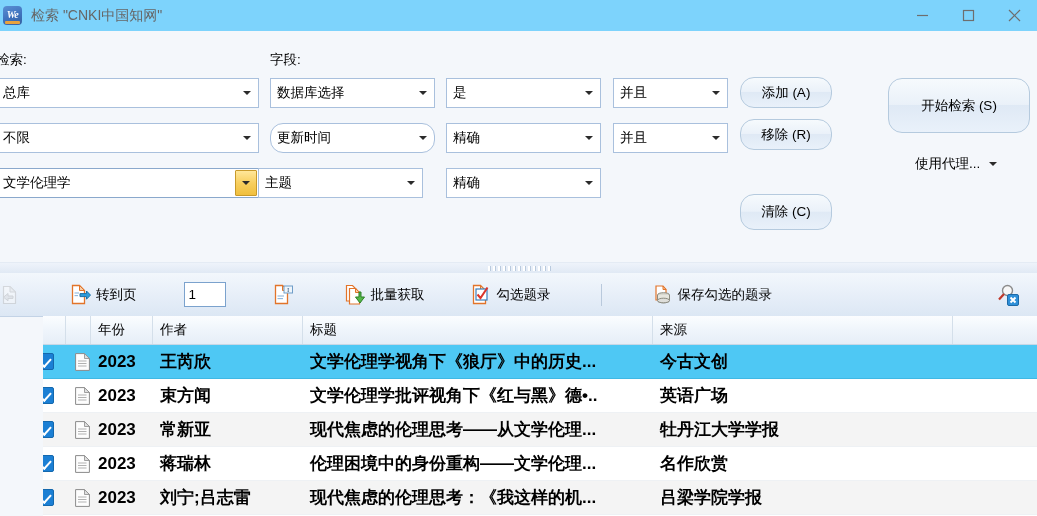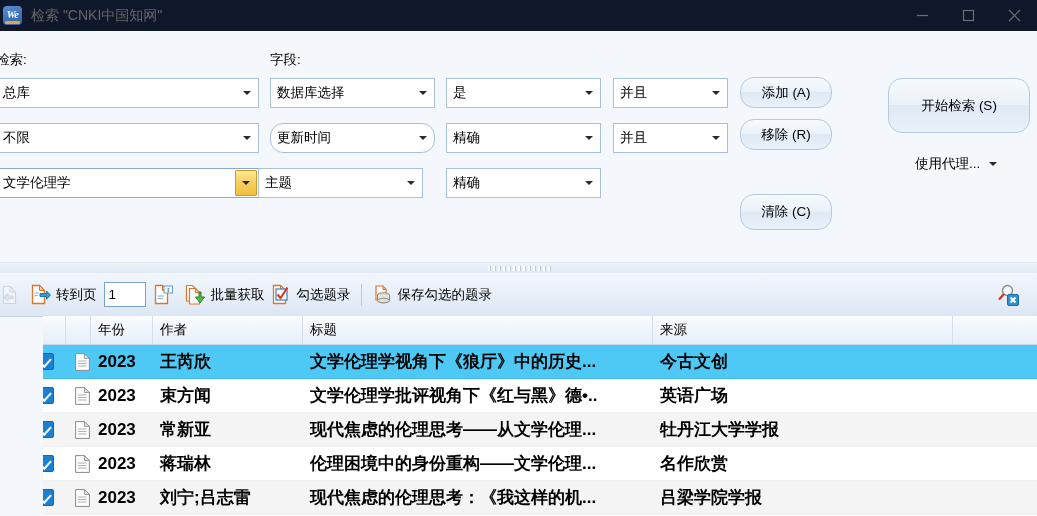--- a/index.html
+++ b/index.html
@@ -5,21 +5,21 @@
   html,body{margin:0;padding:0;}
   body{
     width:1037px;height:516px;overflow:hidden;
     font-family:"Liberation Sans","DejaVu Sans",sans-serif;
     font-size:13px;color:#000;background:#f4f7fb;
     -webkit-font-smoothing:antialiased;
   }
   .app{position:relative;width:1037px;height:516px;overflow:hidden;background:#f4f7fb;}
 
   
-  .titlebar{position:absolute;left:0;top:0;width:1037px;height:31px;background:#0f172a;
+  .titlebar{position:absolute;left:0;top:0;width:1037px;height:31px;background:#7dd3fc;
     border-bottom:1px solid #e2e2e2;display:flex;align-items:center;}
   .app-icon{width:19px;height:19px;margin-left:3px;border-radius:4px;
     background:linear-gradient(160deg,#5a8fd4 0%,#3f72bd 55%,#35609f 100%);
     position:relative;flex:0 0 auto;overflow:hidden;}
   .app-icon span{position:absolute;left:0;right:0;top:2px;text-align:center;color:#fff;
     font-size:10px;font-style:italic;font-weight:bold;font-family:"Liberation Serif",serif;
     letter-spacing:-0.5px;line-height:14px;}
   .app-icon:after{content:"";position:absolute;left:2px;right:2px;bottom:1px;height:3px;
     background:#e8a33d;border-radius:1px;}
   .title-text{margin-left:9px;font-size:14px;color:#666;white-space:nowrap;}
@@ -59,21 +59,21 @@
   
   .splitter{position:absolute;left:0;top:262px;width:1037px;height:11px;
     background:linear-gradient(180deg,#eef3fa 0%,#dfe8f4 100%);
     border-top:1px solid #e4ebf4;display:flex;align-items:center;justify-content:center;}
   .grip{display:flex;gap:3px;}
   .grip i{display:block;width:2px;height:5px;background:#ffffff;box-shadow:1px 0 0 #b9cade;}
 
   
   .toolbar{position:absolute;left:0;top:273px;width:1037px;height:43px;
     background:linear-gradient(180deg,#f2f7fc 0%,#e6eef8 55%,#dce7f4 100%);
-    border-bottom:1px solid #c3d3e6;display:flex;align-items:center;}
+    border-bottom:1px solid #c3d3e6;display:flex;align-items:center;gap:40px;}
   .tb-item{display:flex;align-items:center;height:43px;padding:0 3px;white-space:nowrap;
     font-size:13.5px;color:#000;}
   .tb-item .ico{margin-right:5px;display:block;}
   .tb-sep{width:1px;height:22px;background:#b9c9dc;margin:0 7px;}
   .page-input{width:42px;height:25px;background:#fff;border:1px solid #7ba2cd;box-sizing:border-box;
     font-size:13.5px;color:#000;padding-left:4px;display:flex;align-items:center;margin:0 4px;}
   .tb-right{margin-left:auto;display:flex;align-items:center;padding-right:10px;}
 
   
   .table{position:absolute;left:0;top:316px;width:1037px;height:200px;background:#fff;overflow:hidden;margin-left:43px;}

